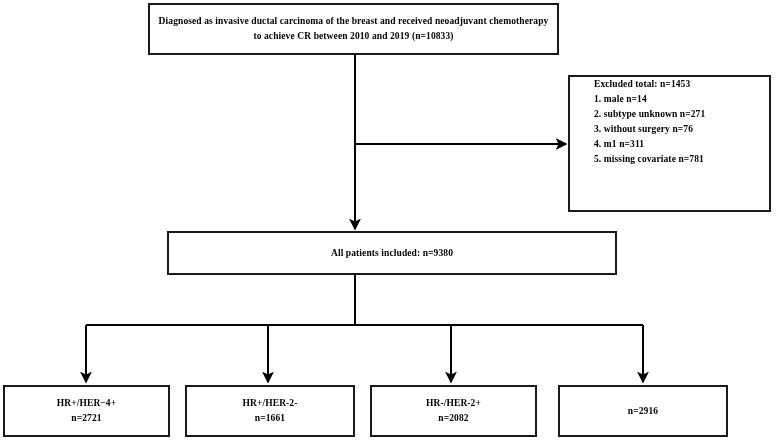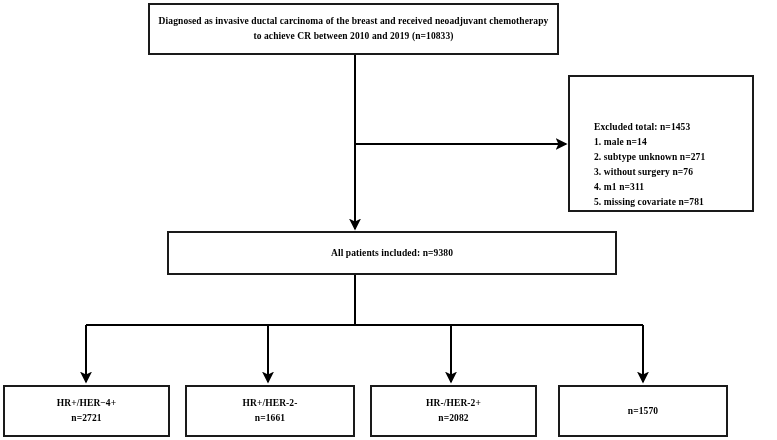--- a/index.html
+++ b/index.html
@@ -38,22 +38,22 @@
     color: #000000;
     letter-spacing: 0.1px;
     white-space: nowrap;
   }
   
   #box-top { left: 148px; top: 3px; width: 411px; height: 52px; }
   #box-top .line { white-space: normal; }
 
   
   #box-excluded {
-    left: 568px; top: 75px; width: 186px; height: 137px;
-    align-items: flex-end;
+    left: 568px; top: 75px; width: 203px; height: 137px;
+    align-items: flex-start;
     justify-content: flex-start;
   }
   #box-excluded .box-inner {
     padding-left: 24px;
     text-align: left;
   }
   #box-excluded .line { text-align: left; }
 
   
   #box-included { left: 167px; top: 231px; width: 450px; height: 44px; }
@@ -139,17 +139,17 @@
 
   <div class="box" id="box-sub-2">
     <div class="box-inner">
       <div class="line">HR-/HER-2+</div>
       <div class="line">n=2082</div>
     </div>
   </div>
 
   <div class="box" id="box-sub-3">
     <div class="box-inner">
-      <div class="line">n=1570</div>
+      <div class="line">n=2916</div>
     </div>
   </div>
 
 </div>
 
 </body></html>

